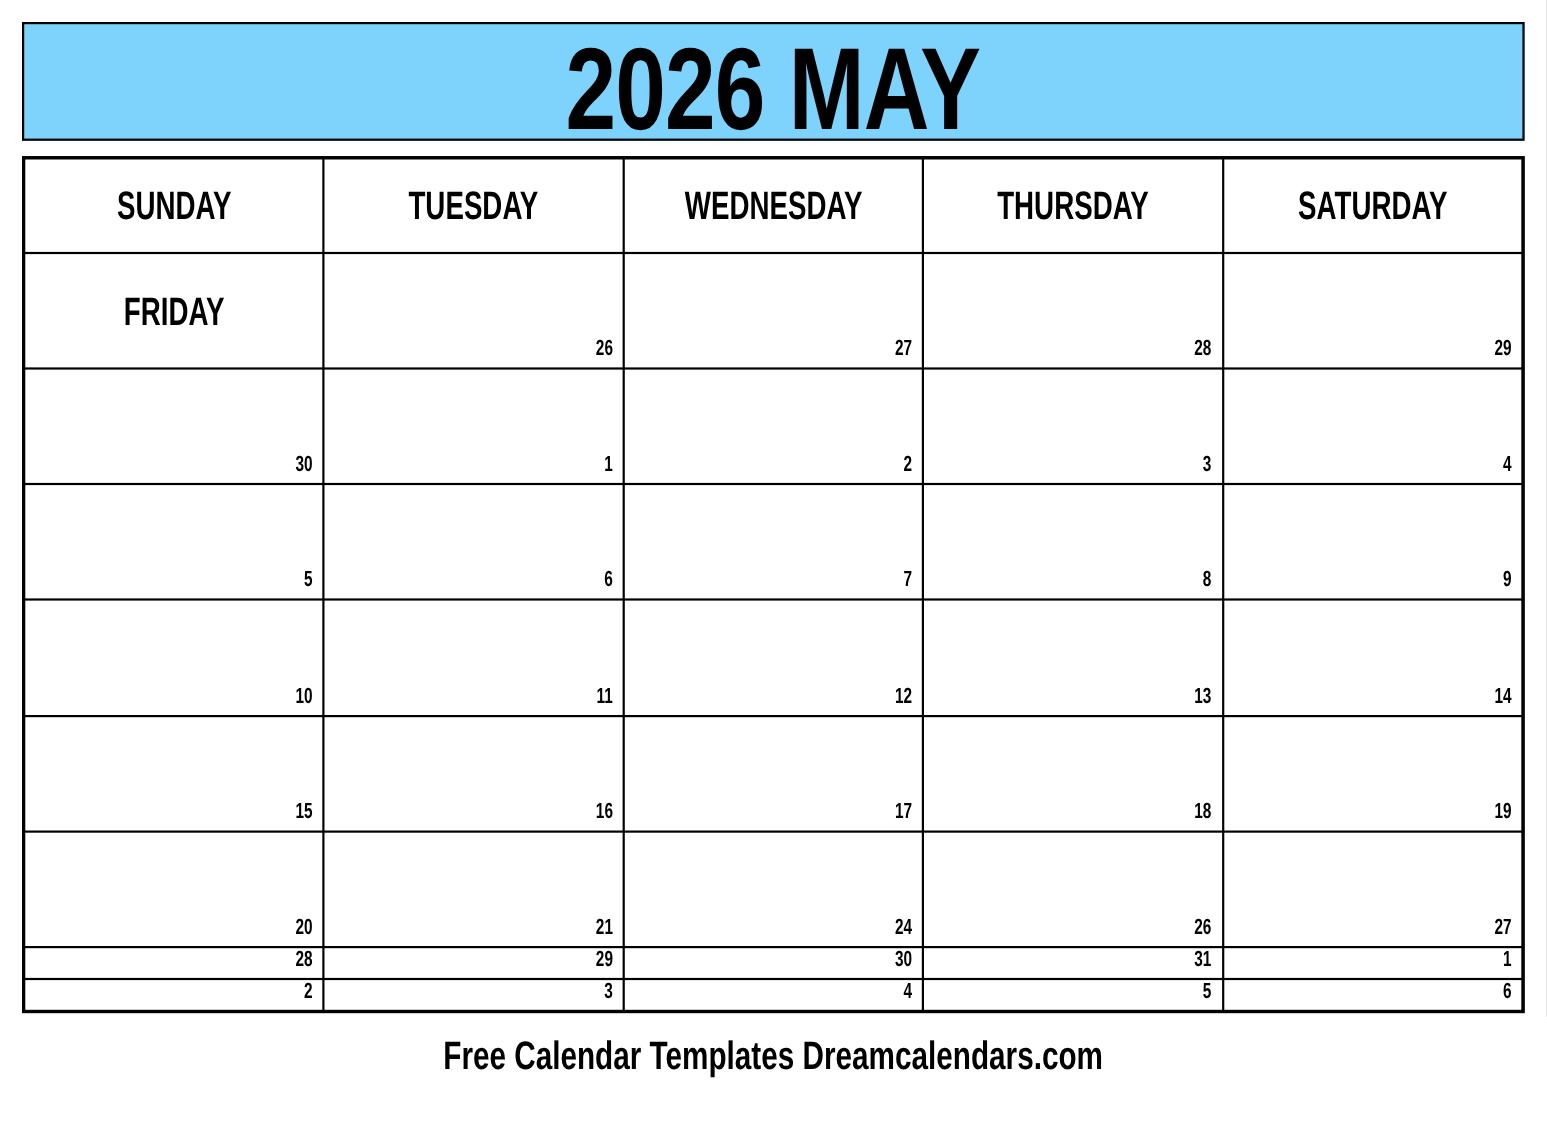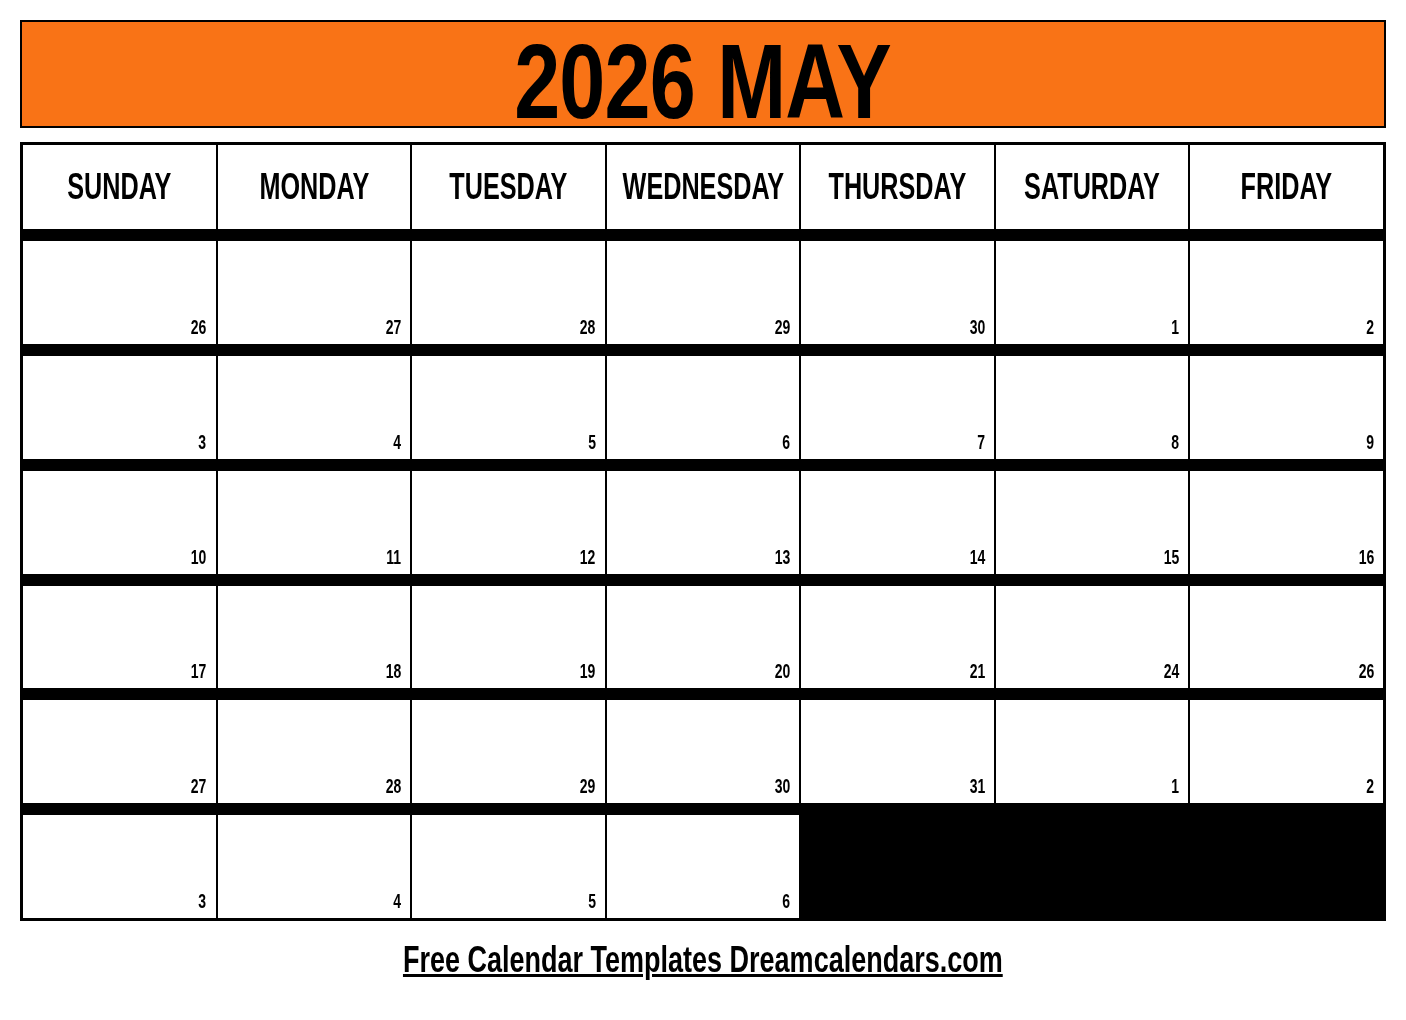--- a/index.html
+++ b/index.html
@@ -10,71 +10,70 @@
     color: #000000;
     overflow: hidden;
   }
   .page { position: relative; width: 1406px; height: 1020px; background: #ffffff; }
 
   
   .title-box {
     position: absolute; left: 20px; top: 20px;
     width: 1366px; height: 108px;
     border: 2px solid #000000;
-    background: #f97316;
+    background: #7dd3fc;
     display: flex; align-items: center; justify-content: center;
   }
   .title-text {
     font-size: 106px; font-weight: bold; line-height: 1;
     transform: scaleX(0.78);
     white-space: nowrap;
     padding-top: 14px;
     letter-spacing: -1px;
   }
 
   
   .cal-grid {
     position: absolute; left: 20px; top: 142px;
     width: 1366px; height: 779px;
     background: #000000;
     border: 3px solid #000000;
     display: grid;
-    grid-template-columns: repeat(7, 1fr);
+    grid-template-columns: repeat(5, 1fr);
     grid-template-rows: 84px repeat(6, 1fr);
     gap: 2px;
   }
   .hcell {
     background: #ffffff;
     display: flex; align-items: center; justify-content: center;
     overflow: hidden;
   }
   .hcell .hlabel {
     font-size: 36px; font-weight: bold; line-height: 1;
     transform: scaleX(0.70);
     white-space: nowrap;
   }
   .dcell {
     background: #ffffff;
     display: flex; align-items: flex-end; justify-content: flex-end;
     padding: 0 9px 7px 0;
     overflow: hidden;
-    margin-top: 10px;
   }
   .dcell .dnum {
     font-size: 20px; font-weight: bold; line-height: 1;
     transform: scaleX(0.70);
     transform-origin: 100% 100%;
     white-space: nowrap;
   }
 
   
   .footer {
     position: absolute; left: 0; top: 932px;
     width: 1406px; height: 56px;
-    display: flex; align-items: center; justify-content: center; text-decoration: underline;
+    display: flex; align-items: center; justify-content: center;
   }
   .footer .ftext {
     font-size: 36px; font-weight: bold; line-height: 1;
     transform: scaleX(0.75);
     white-space: nowrap;
   }
 </style>
 </head>
 <body>
 
@@ -83,23 +82,20 @@
   <div class="title-box">
     <div class="title-text">2026 MAY</div>
   </div>
 
   <div class="cal-grid">
 
     <div class="hcell">
         <span class="hlabel">SUNDAY</span>
       </div>
     <div class="hcell">
-        <span class="hlabel">MONDAY</span>
-      </div>
-    <div class="hcell">
         <span class="hlabel">TUESDAY</span>
       </div>
     <div class="hcell">
         <span class="hlabel">WEDNESDAY</span>
       </div>
     <div class="hcell">
         <span class="hlabel">THURSDAY</span>
       </div>
     <div class="hcell">
         <span class="hlabel">SATURDAY</span>

